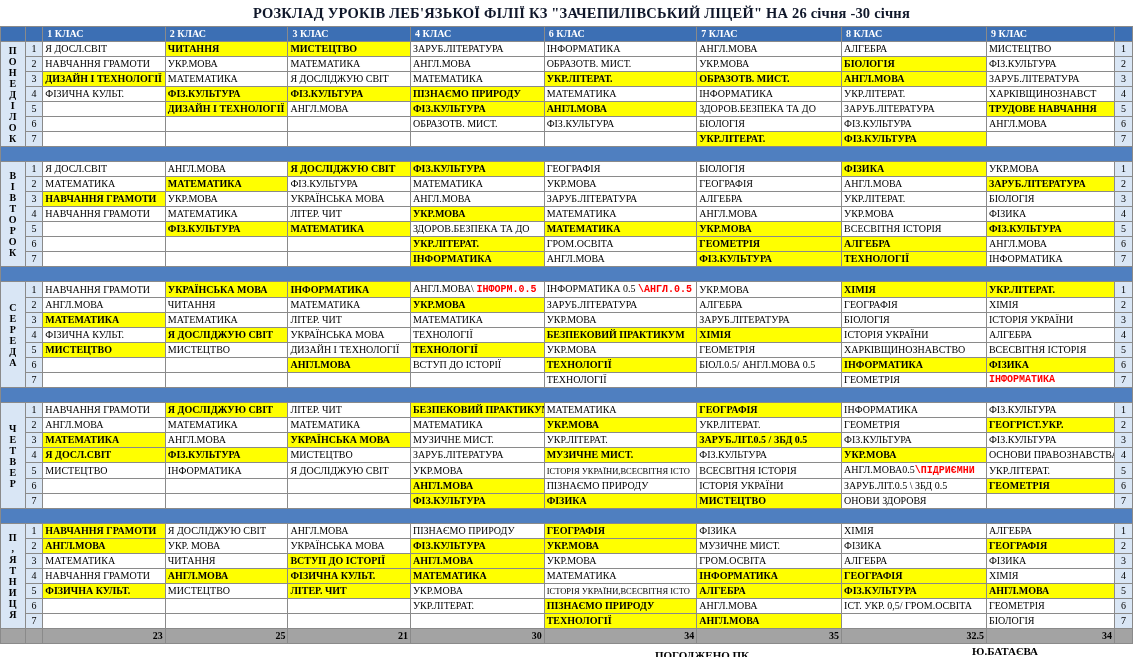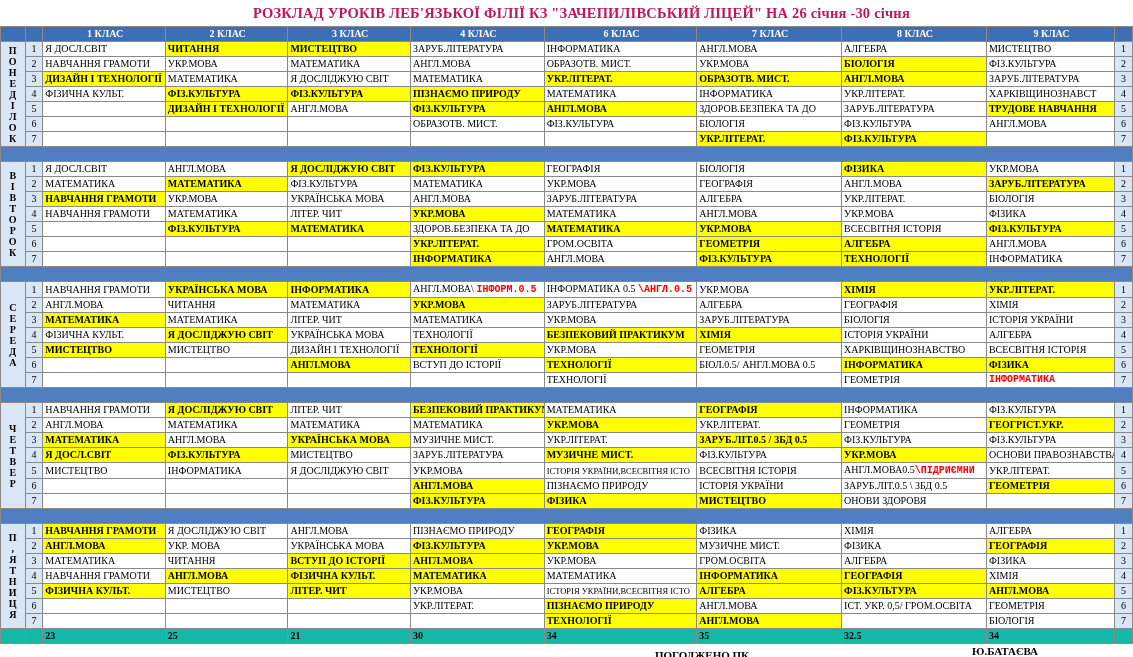--- a/index.html
+++ b/index.html
@@ -18,21 +18,21 @@
     background: #ffffff;
   }
   .title-row {
     height: 26px;
     display: flex;
     align-items: center;
     justify-content: center;
     padding-left: 30px;
   }
   .title {
-    color: #be185d;
+    color: #0f172a;
     font-weight: bold;
     font-size: 14.5px;
     font-family: "Liberation Serif", serif;
     letter-spacing: 0.2px;
     white-space: nowrap;
   }
   table.sched {
     border-collapse: collapse;
     table-layout: fixed;
     width: 1133px;
@@ -60,21 +60,21 @@
   col.c-num2  { width: 16px; }
 
   .hdr {
     background: #3c6fb4;
     color: #ffffff;
     font-weight: bold;
     text-align: center;
     height: 16px;
     font-size: 10px;
   }
-  .hdr.left { text-align: center; padding-left: 4px; }
+  .hdr.left { text-align: left; padding-left: 4px; }
   .daycell {
     background: #d9e6f5;
     color: #000000;
     font-weight: bold;
     text-align: center;
     font-size: 10px;
     vertical-align: middle;
     padding: 0;
     letter-spacing: 0;
   }
@@ -91,22 +91,22 @@
   .sep {
     background: #4f7fc0;
     height: 9px;
     border: 1px solid #8a8a8a;
   }
   .hl { background: #ffff00; font-weight: bold; }
   .plain { background: #ffffff; }
   .red { color: #ff0000; font-family: Liberation Mono, monospace; }
   .b { font-weight: bold; }
   .foot td {
-    background: #14b8a6;
-    text-align: left;
+    background: #a3a3a3;
+    text-align: right;
     font-weight: bold;
     font-size: 10px;
     height: 16px;
   }
   .footnote {
     position: relative;
     height: 18px;
     font-size: 11px;
     font-weight: bold;
     font-family: "Liberation Serif", serif;

